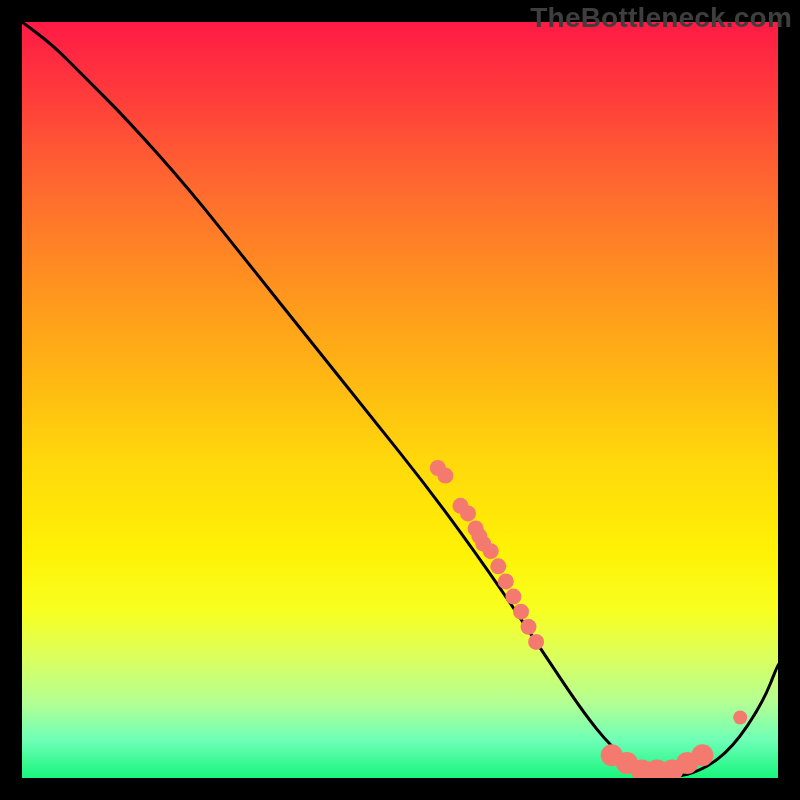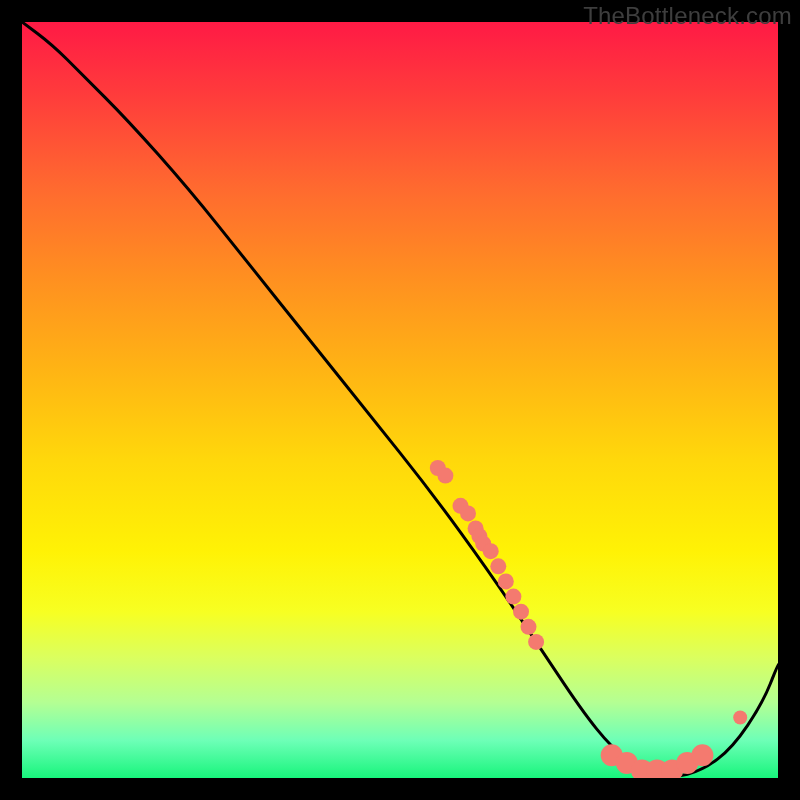--- a/index.html
+++ b/index.html
@@ -44,22 +44,22 @@
       #dbff5e 84%,
       #b4ff93 90%,
       #6effb7 95%,
       #18f57c 100%);
   }
   .watermark {
     position: absolute;
     top: 2px;
     right: 8px;
     color: #3e3e3e;
-    font-size: 24px;
-    font-weight: 400;
+    font-size: 28px;
+    font-weight: 700;
     letter-spacing: 0.2px;
     user-select: none;
   }
   svg.curve {
     position: absolute;
     left: 0;
     top: 0;
     width: 756px;
     height: 756px;
   }

